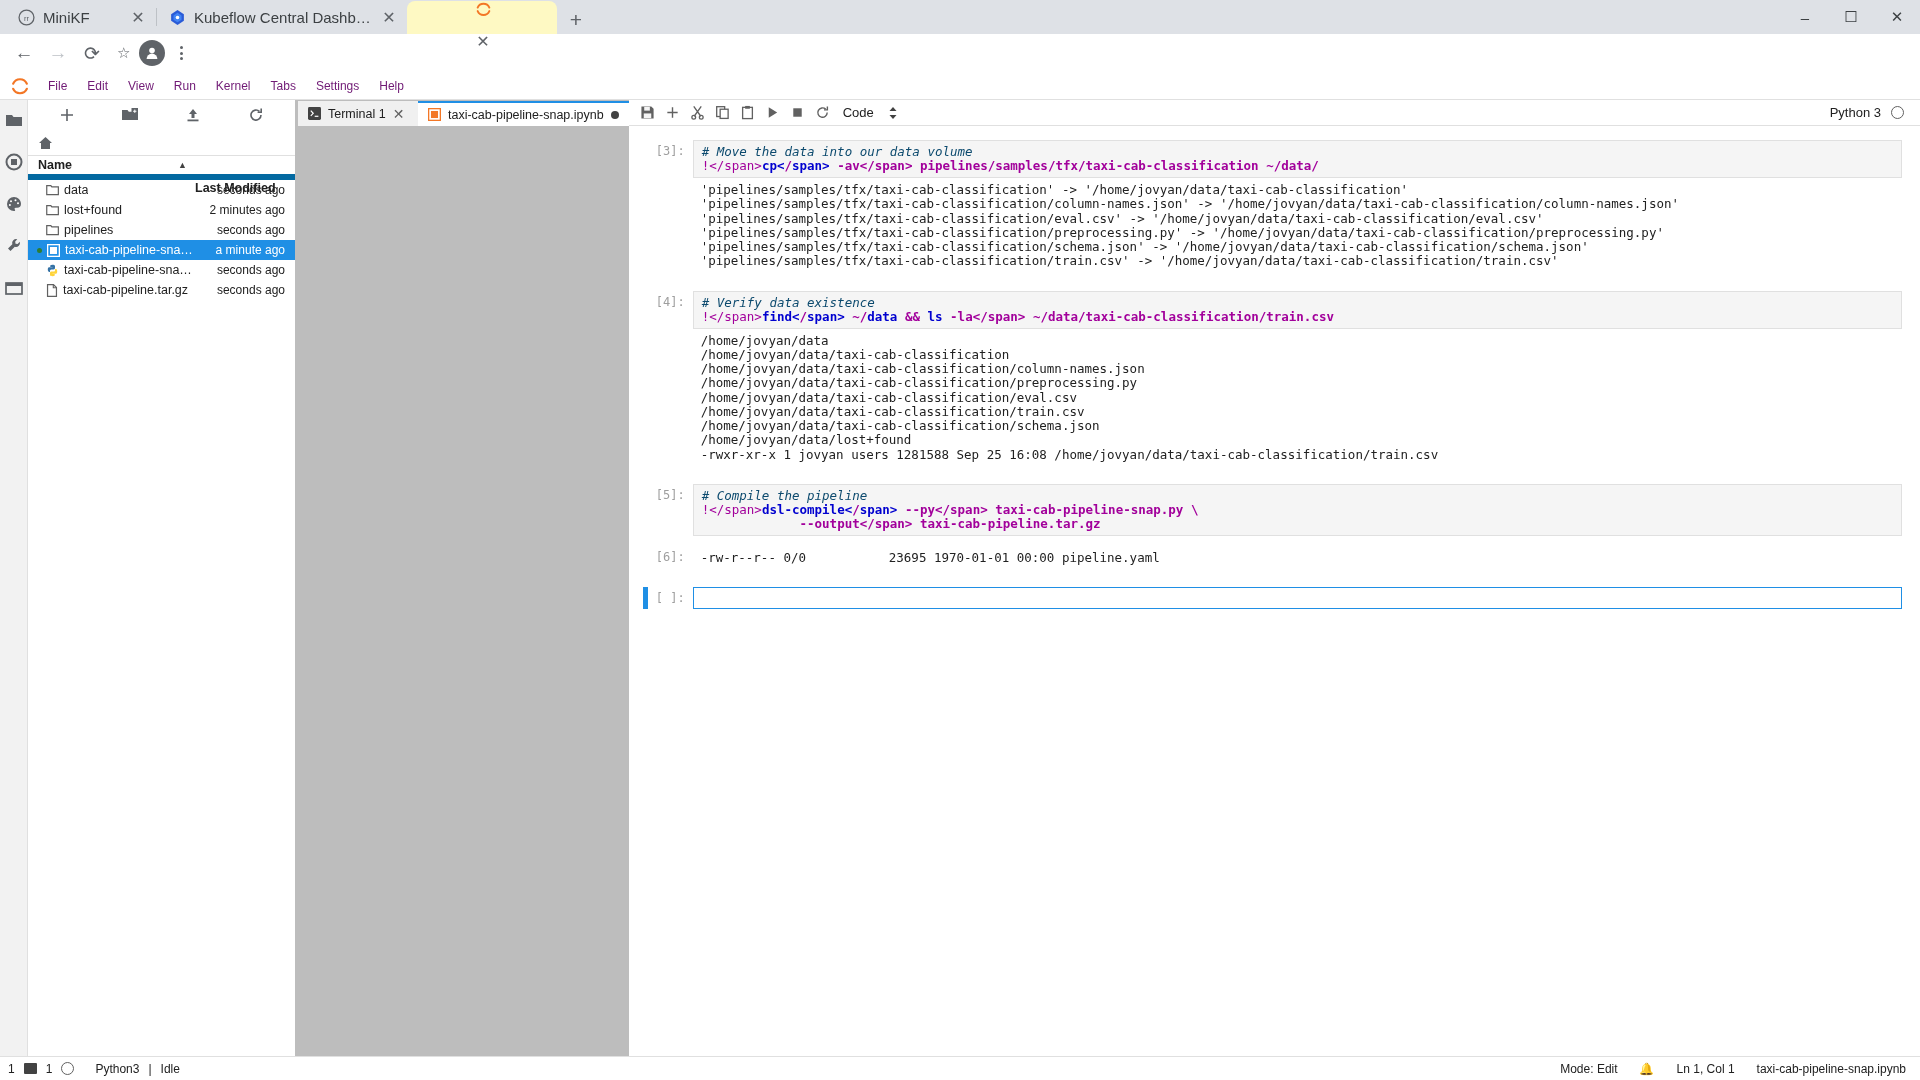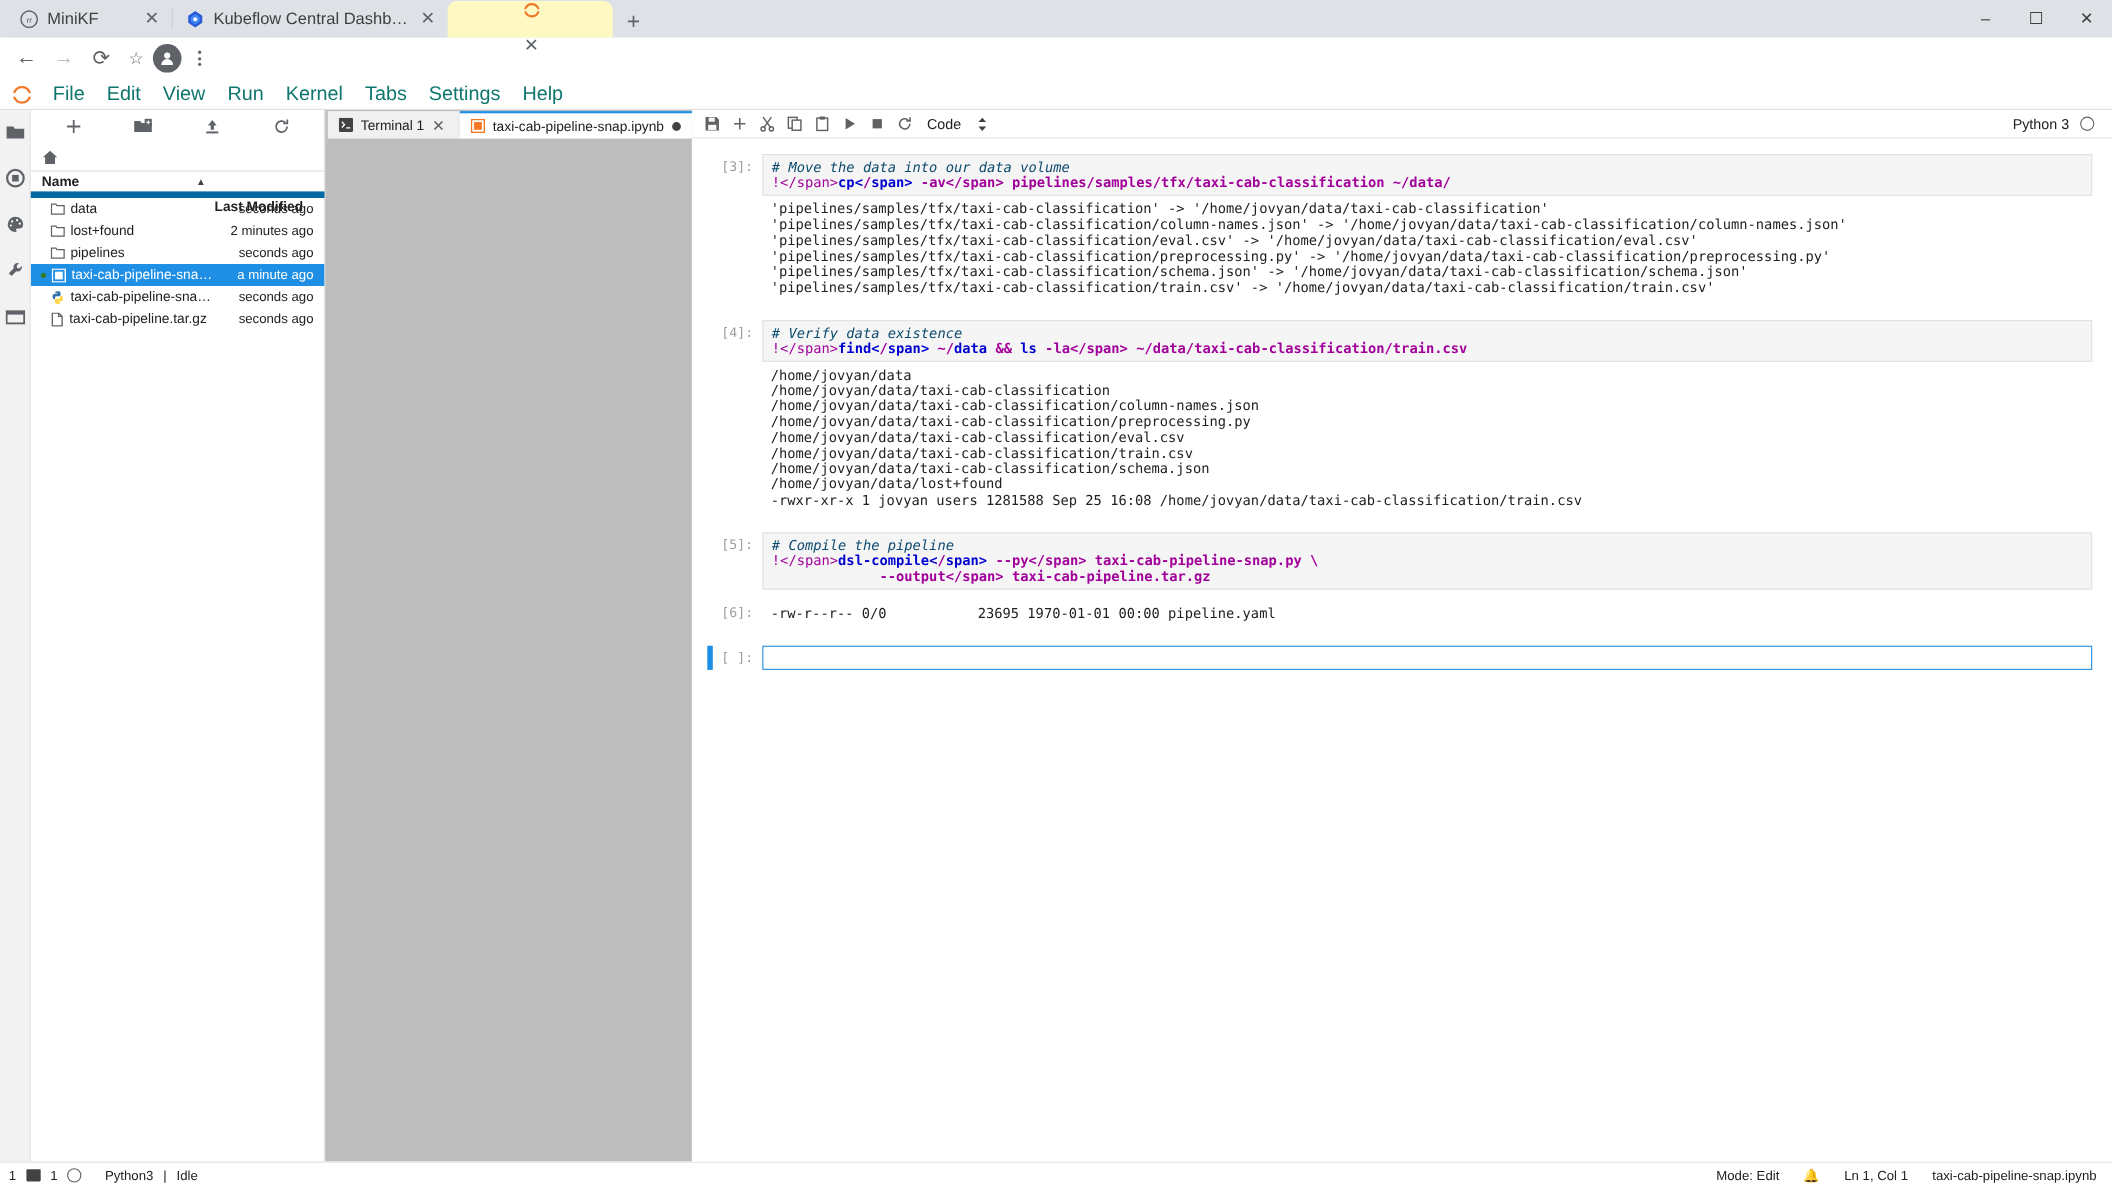--- a/index.html
+++ b/index.html
@@ -52,21 +52,21 @@
   .avatar-btn { width: 26px; height: 26px; border-radius: 50%; background: #5f6368; display: flex;
     align-items: center; justify-content: center; }
   .kebab { width: 28px; display: flex; flex-direction: column; align-items: center; gap: 2.5px; }
   .kebab i { width: 3px; height: 3px; border-radius: 50%; background: #5f6368; display: block; }
 
   
   .jp { flex: 1; display: flex; flex-direction: column; background: #fff; min-height: 0; }
   .jp-menubar { height: 28px; display: flex; align-items: center; padding-left: 6px; gap: 0;
     border-bottom: 1px solid #e0e0e0; background: #fff; position: relative; }
   .jp-logo { width: 28px; height: 24px; display: flex; align-items: center; justify-content: center; margin-right: 4px; }
-  .jp-menu-item { padding: 4px 10px; font-size: 18px; color: #0f766e; }
+  .jp-menu-item { padding: 4px 10px; font-size: 12px; color: #701a75; }
 
   .jp-body { flex: 1; display: flex; min-height: 0; }
 
   
   .jp-sidebar-icons { width: 28px; background: #f2f2f2; border-right: 1px solid #e0e0e0;
     display: flex; flex-direction: column; align-items: center; padding-top: 10px; gap: 22px; flex: 0 0 28px; }
   .jp-sb-icon { width: 20px; height: 20px; display: flex; align-items: center; justify-content: center; color: #616161; }
   .jp-sb-icon.active { color: #424242; }
 
   

